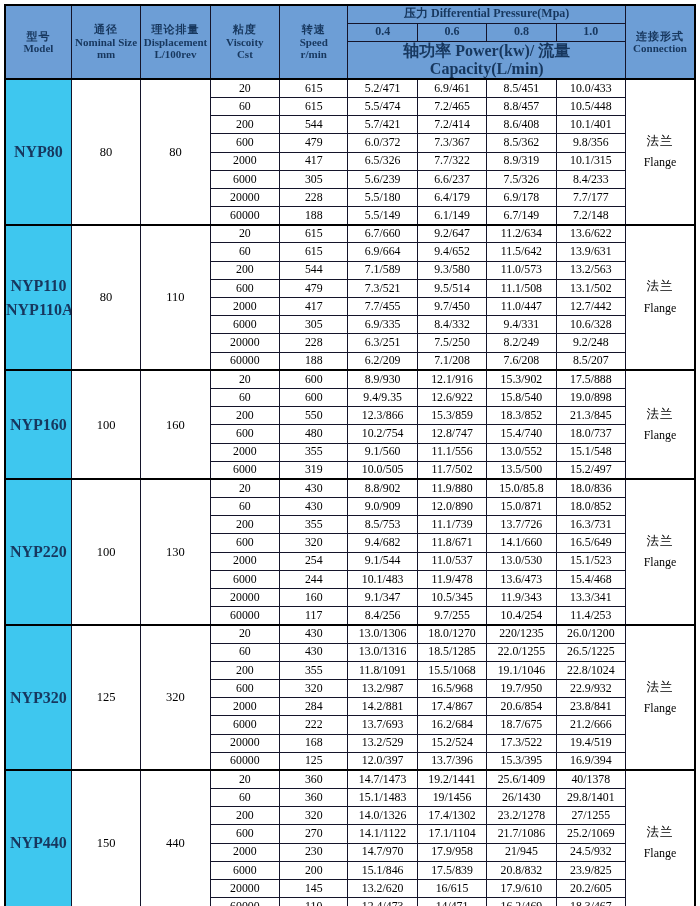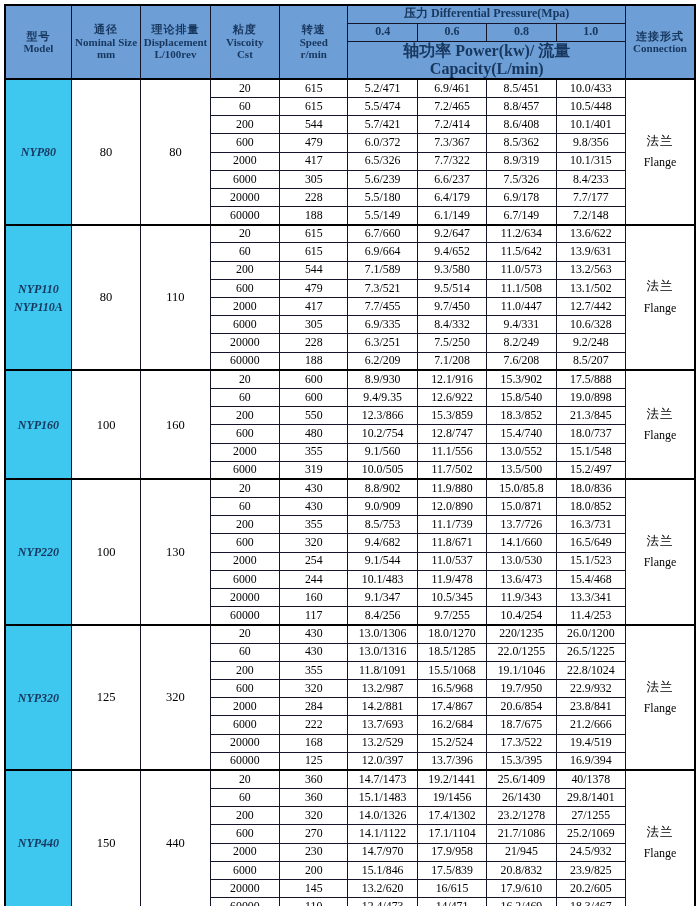--- a/index.html
+++ b/index.html
@@ -43,22 +43,21 @@
   thead .zh{display:block;font-size:11px;letter-spacing:1px;}
   thead .en{display:block;font-size:11px;font-weight:bold;letter-spacing:0;}
   thead .unit{display:block;font-size:11px;font-weight:bold;}
   .pressure-title{font-size:12px;margin-top:8px;}
   .pressure-sub{font-size:16px;}
   .pressure-val{font-size:12px;}
   td.model-cell{
     background:var(--model-bg);
     color:var(--header-text);
     font-weight:bold;
-    font-size:12px;
-    font-style:italic;
+    font-size:16px;
   }
   td.model-cell .line{line-height:1.5;}
   td.merge-cell{font-size:12.5px;}
   td.conn-cell .zh{display:block;font-size:12.5px;letter-spacing:1px;margin-bottom:8px;}
   td.conn-cell .en{display:block;font-size:12px;}
   tr.group-start td{border-top:2px solid var(--border-heavy);}
   td.num{font-size:11.8px;}
 </style>
 </head>
 <body>

